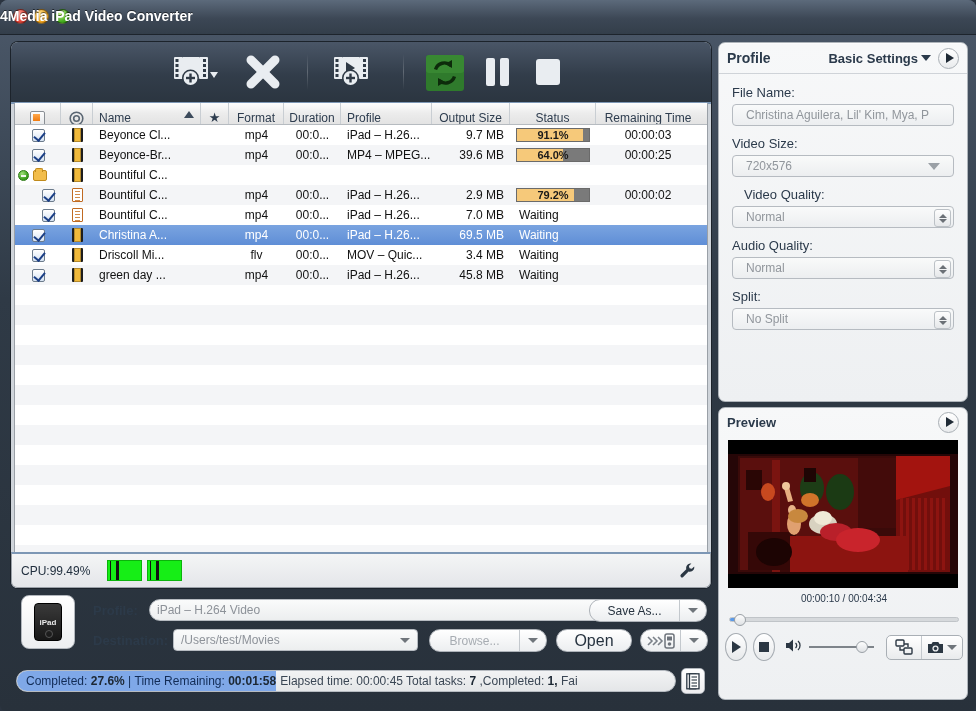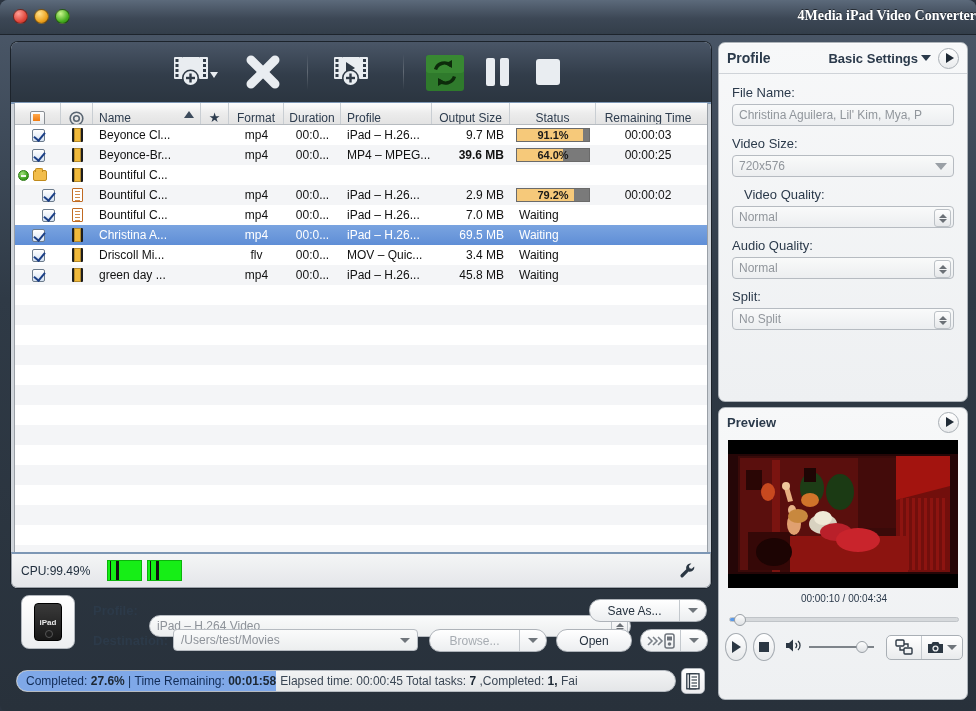--- a/index.html
+++ b/index.html
@@ -17,24 +17,23 @@
     box-sizing:border-box;
   }
   
   .titlebar{
     position:absolute;left:0;top:0;width:976px;height:34px;
     background:linear-gradient(#5c6a7b, #3c4755 55%, #333e4a);
     border-radius:8px 8px 0 0;
     border-bottom:1px solid #1d242c;
   }
   .title-text{
-    position:absolute;left:0;top:8px;width:976px;text-align:right;
+    position:absolute;left:0;top:8px;width:976px;text-align:left;
     color:#ffffff;font-size:14px;font-weight:bold;
     text-shadow:0 -1px 0 rgba(0,0,0,.55);
-    font-family:Liberation Serif, serif;
   }
   .traffic{position:absolute;left:13px;top:9px;display:flex;gap:6px;}
   .tl{width:15px;height:15px;border-radius:50%;box-sizing:border-box;border:1px solid rgba(0,0,0,.45);}
   .tl.red{background:radial-gradient(circle at 35% 28%, #ff9e96, #e0463a 62%, #a82b21);}
   .tl.yellow{background:radial-gradient(circle at 35% 28%, #ffe08a, #eda21f 62%, #b06f0b);}
   .tl.green{background:radial-gradient(circle at 35% 28%, #c9f58b, #56b game 0%, #3f9e22 62%, #277a13);}
   .tl.green{background:radial-gradient(circle at 35% 28%, #caf58c, #46ad1f 62%, #2a7c10);}
 
   
   .leftpane{
@@ -185,21 +184,21 @@
   }
   .stepper i{display:block;width:0;height:0;border-left:4px solid transparent;border-right:4px solid transparent;}
   .stepper i.up{border-bottom:4px solid #6b7076;}
   .stepper i.dn{border-top:4px solid #6b7076;}
   .dncaret{width:0;height:0;border-left:5px solid transparent;border-right:5px solid transparent;border-top:5px solid #6f757b;}
 
   .btnpill{
     position:absolute;height:23px;border-radius:11px;box-sizing:border-box;
     border:1px solid #aeb3b9;background:linear-gradient(#ffffff,#eceef0);
     display:flex;align-items:center;justify-content:center;
-    font-size:12px;color:#26323f;
+    font-size:16px;color:#26323f;
   }
   .splitpill{position:absolute;height:23px;border-radius:11px;box-sizing:border-box;
     border:1px solid #aeb3b9;background:linear-gradient(#ffffff,#eceef0);display:flex;align-items:stretch;}
   .splitpill .main{flex:1;display:flex;align-items:center;justify-content:center;font-size:12px;color:#26323f;}
   .splitpill .main.dim{color:#a7acb2;}
   .splitpill .arrow{width:26px;display:flex;align-items:center;justify-content:center;border-left:1px solid #c3c8cd;}
 
   
   .statusbar{
     position:absolute;left:16px;top:670px;width:660px;height:22px;
@@ -233,21 +232,21 @@
   .profhdr .basic{margin-left:auto;font-size:13px;font-weight:bold;color:#2b3a4b;display:flex;align-items:center;gap:3px;}
   .discbtn{
     width:21px;height:21px;border-radius:50%;border:1px solid #a9afb5;box-sizing:border-box;
     background:linear-gradient(#ffffff,#e9ebed);display:flex;align-items:center;justify-content:center;margin-left:7px;
   }
   .discbtn i{width:0;height:0;border-top:5px solid transparent;border-bottom:5px solid transparent;border-left:8px solid #1f2a35;margin-left:2px;}
   .fld{position:absolute;left:13px;font-size:13px;color:#2b3a4b;}
   .fbox{
     position:absolute;left:13px;width:222px;height:22px;box-sizing:border-box;
     border:1px solid #b6bbc1;border-radius:4px;background:linear-gradient(#f9fafa,#eceef0);
-    display:flex;align-items:center;padding:0 6px;font-size:12px;color:#91969c;overflow:hidden;white-space:nowrap;
+    display:flex;align-items:center;padding:0 13px;font-size:12px;color:#91969c;overflow:hidden;white-space:nowrap;
   }
 
   .prevbox{
     position:absolute;left:0;top:365px;width:250px;height:293px;
     background:linear-gradient(#f7f8f9,#eef0f2);
     border:1px solid #aeb4ba;border-radius:7px;box-sizing:border-box;
   }
   .prevhdr{height:28px;display:flex;align-items:center;padding:0 8px;}
   .prevhdr .ttl{font-size:13px;font-weight:bold;color:#2b3a4b;}
   .video{
@@ -428,21 +427,21 @@
               <span class="chk"></span>
             </div>
             <div class="cell center" style="width:32px;">
               <span class="filmicon"></span>
             </div>
             <div class="cell" style="width:108px;">Beyonce-Br...</div>
             <div class="cell center" style="width:28px;"></div>
             <div class="cell center" style="width:55px;">mp4</div>
             <div class="cell center" style="width:57px;">00:0...</div>
             <div class="cell" style="width:91px;">MP4 – MPEG...</div>
-            <div class="cell right" style="width:78px;font-weight:bold;">39.6 MB</div>
+            <div class="cell right" style="width:78px;">39.6 MB</div>
             <div class="cell center" style="width:86px;padding:0 5px;">
               <span class="pbar">
                 <span class="fill" style="width:64%"></span>
                 <span class="lbl">64.0%</span>
               </span>
             </div>
             <div class="cell center" style="width:104px;">00:00:25</div>
           </div>
           <div class="row">
             <div class="cell" style="width:46px;gap:4px;padding-left:3px;">
@@ -587,21 +586,21 @@
   </div>
 
   <div class="bottomarea">
     <div class="ipadbtn">
       <div class="ipad-dev">
         <span>iPad</span>
       </div>
     </div>
 
     <div class="lbl-profile">Profile:</div>
-    <div class="combo" style="left:138px;top:23px;width:482px;border-radius:11px;">
+    <div class="combo" style="left:138px;top:7px;width:482px;border-radius:11px;">
       <span>iPad – H.264 Video</span>
       <span class="stepper">
           <i class="up"></i>
           <i class="dn"></i>
         </span>
     </div>
     <div class="splitpill" style="left:578px;top:7px;width:118px;">
       <div class="main">Save As...</div>
       <div class="arrow">
           <span class="dncaret"></span>

